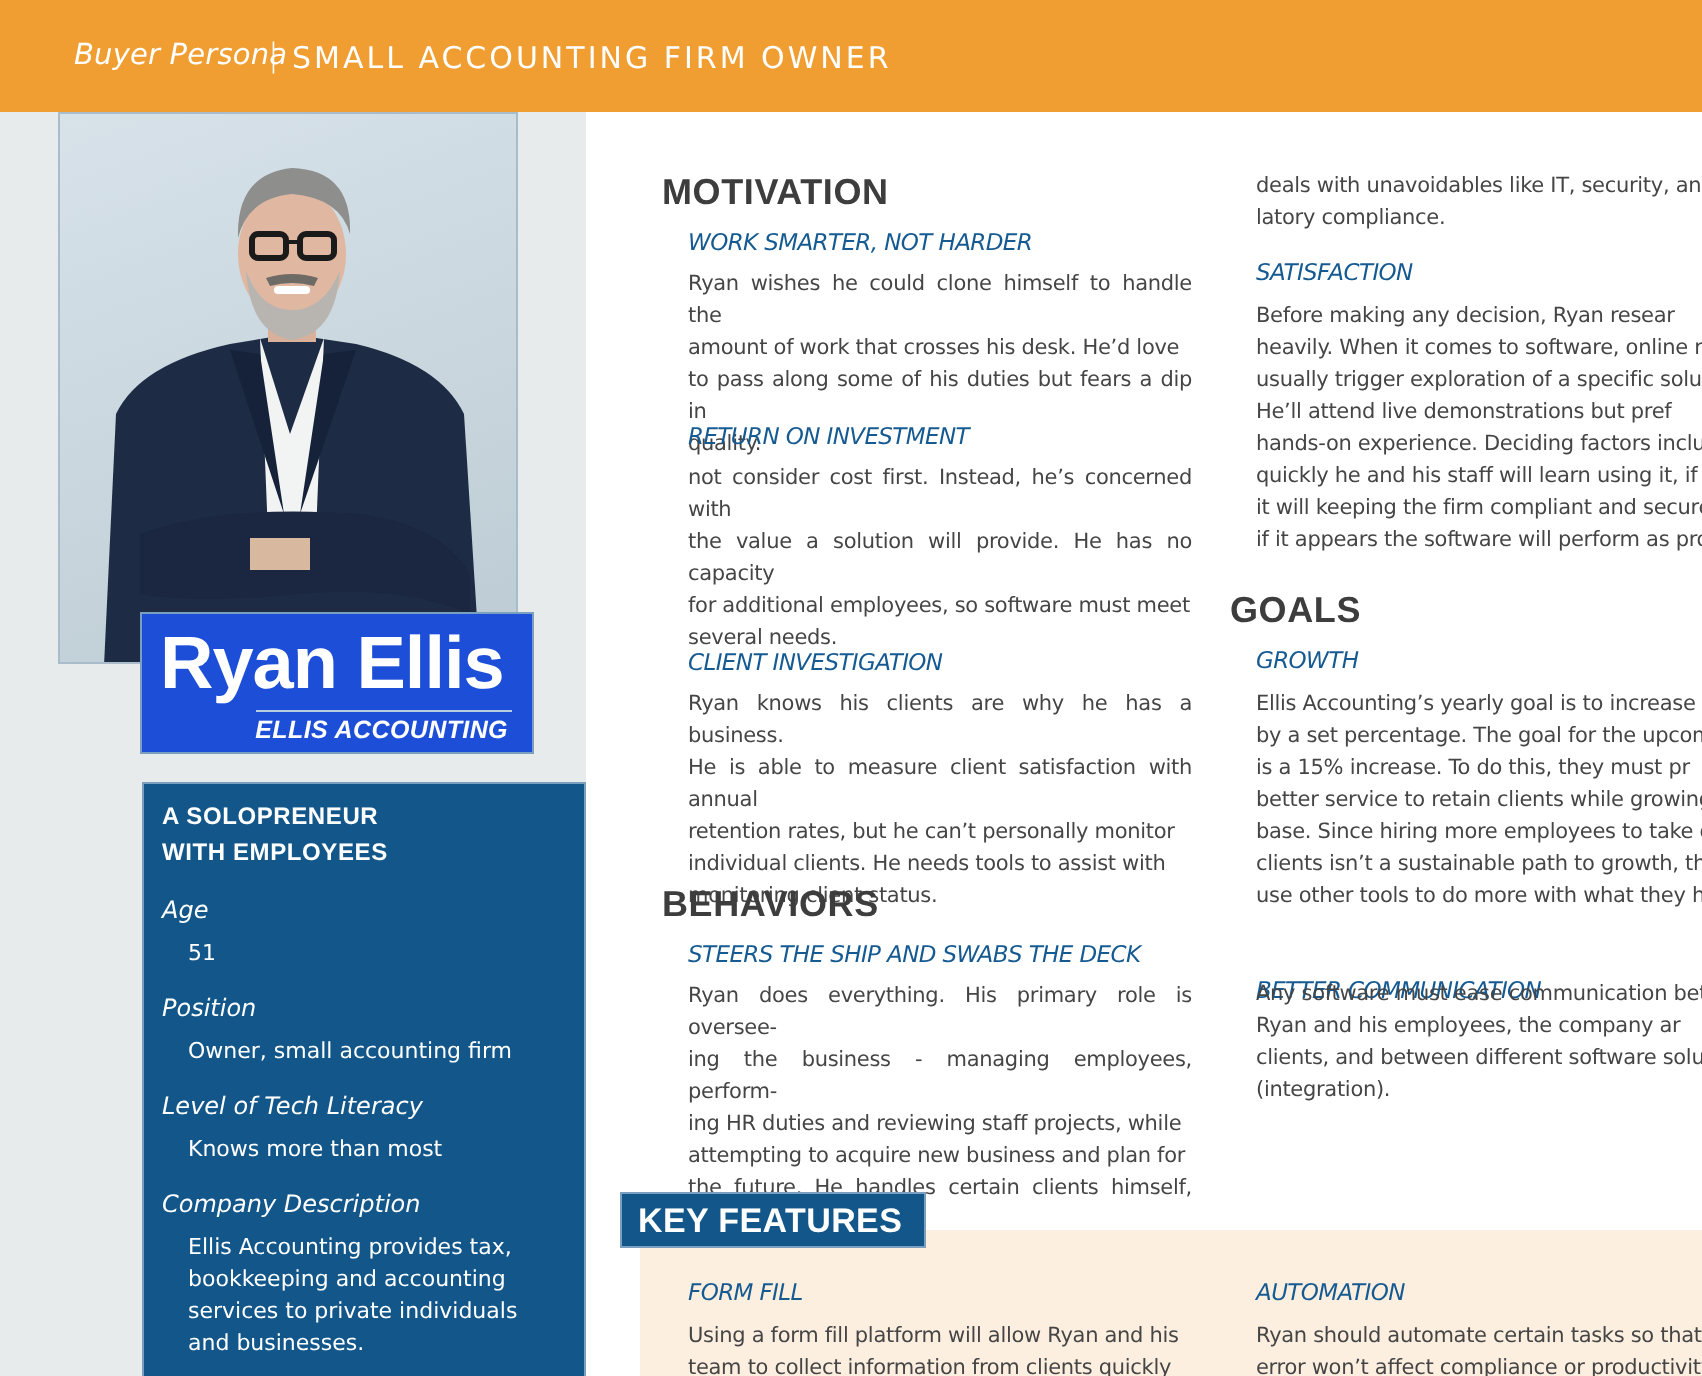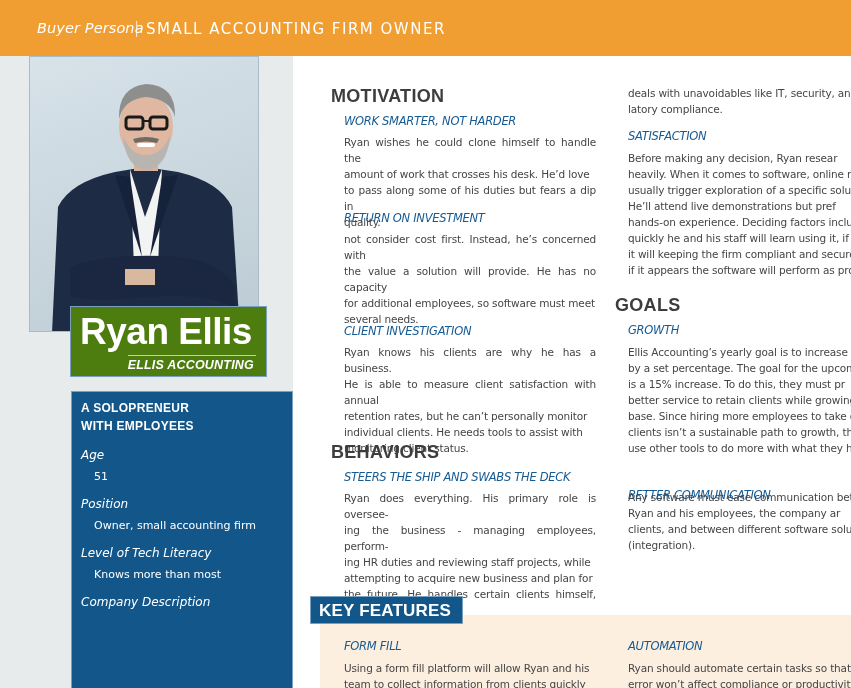--- a/index.html
+++ b/index.html
@@ -27,21 +27,21 @@
 
   .photo {
     position: absolute; left: 29px; top: 56px; width: 230px; height: 276px;
     background: linear-gradient(160deg, #d7e2e9 0%, #c9d6de 55%, #bccbd4 100%);
     border: 1px solid #a9bcc9; overflow: hidden;
   }
   .photo svg { position: absolute; left: 0; top: 0; }
 
   .name-box {
     position: absolute; left: 70px; top: 306px; width: 197px; height: 71px;
-    background: #4d7c0f; border: 1px solid #7a9fbf; color: #fff;
+    background: #1d4ed8; border: 1px solid #7a9fbf; color: #fff;
   }
   .name-box .name {
     position: absolute; left: 9px; top: 4px; font-size: 37px; font-weight: 700; letter-spacing: -0.5px;
     font-family: "Liberation Sans", sans-serif;
   }
   .name-box .rule { position: absolute; left: 57px; right: 10px; top: 48px; height: 1px; background: #b8cde0; }
   .name-box .company {
     position: absolute; right: 12px; top: 51px; font-size: 12.5px; font-style: italic; font-weight: 700;
     letter-spacing: 0.2px; font-family: "Liberation Sans", sans-serif;
   }
@@ -128,20 +128,26 @@
     <div>A SOLOPRENEUR</div>
     <div>WITH EMPLOYEES</div>
   </div>
   <span class="label" style="top:56px">Age</span>
   <span class="value" style="top:77px">51</span>
   <span class="label" style="top:105px">Position</span>
   <span class="value" style="top:126px">Owner, small accounting firm</span>
   <span class="label" style="top:154px">Level of Tech Literacy</span>
   <span class="value" style="top:175px">Knows more than most</span>
   <span class="label" style="top:203px">Company Description</span>
+  <div class="value" style="top:224px">
+    <div>Ellis Accounting provides tax,</div>
+    <div>bookkeeping and accounting</div>
+    <div>services to private individuals</div>
+    <div>and businesses.</div>
+  </div>
 </div>
 
 <div class="sec-title" style="left:331px; top:86px">MOTIVATION</div>
 
 <div class="sub" style="left:344px; top:114px">WORK SMARTER, NOT HARDER</div>
 <div class="para" style="left:344px; top:134px; width:252px">
   <div>Ryan wishes he could clone himself to handle the</div>
   <div>amount of work that crosses his desk. He’d love</div>
   <div>to pass along some of his duties but fears a dip in</div>
   <div>quality.</div>

